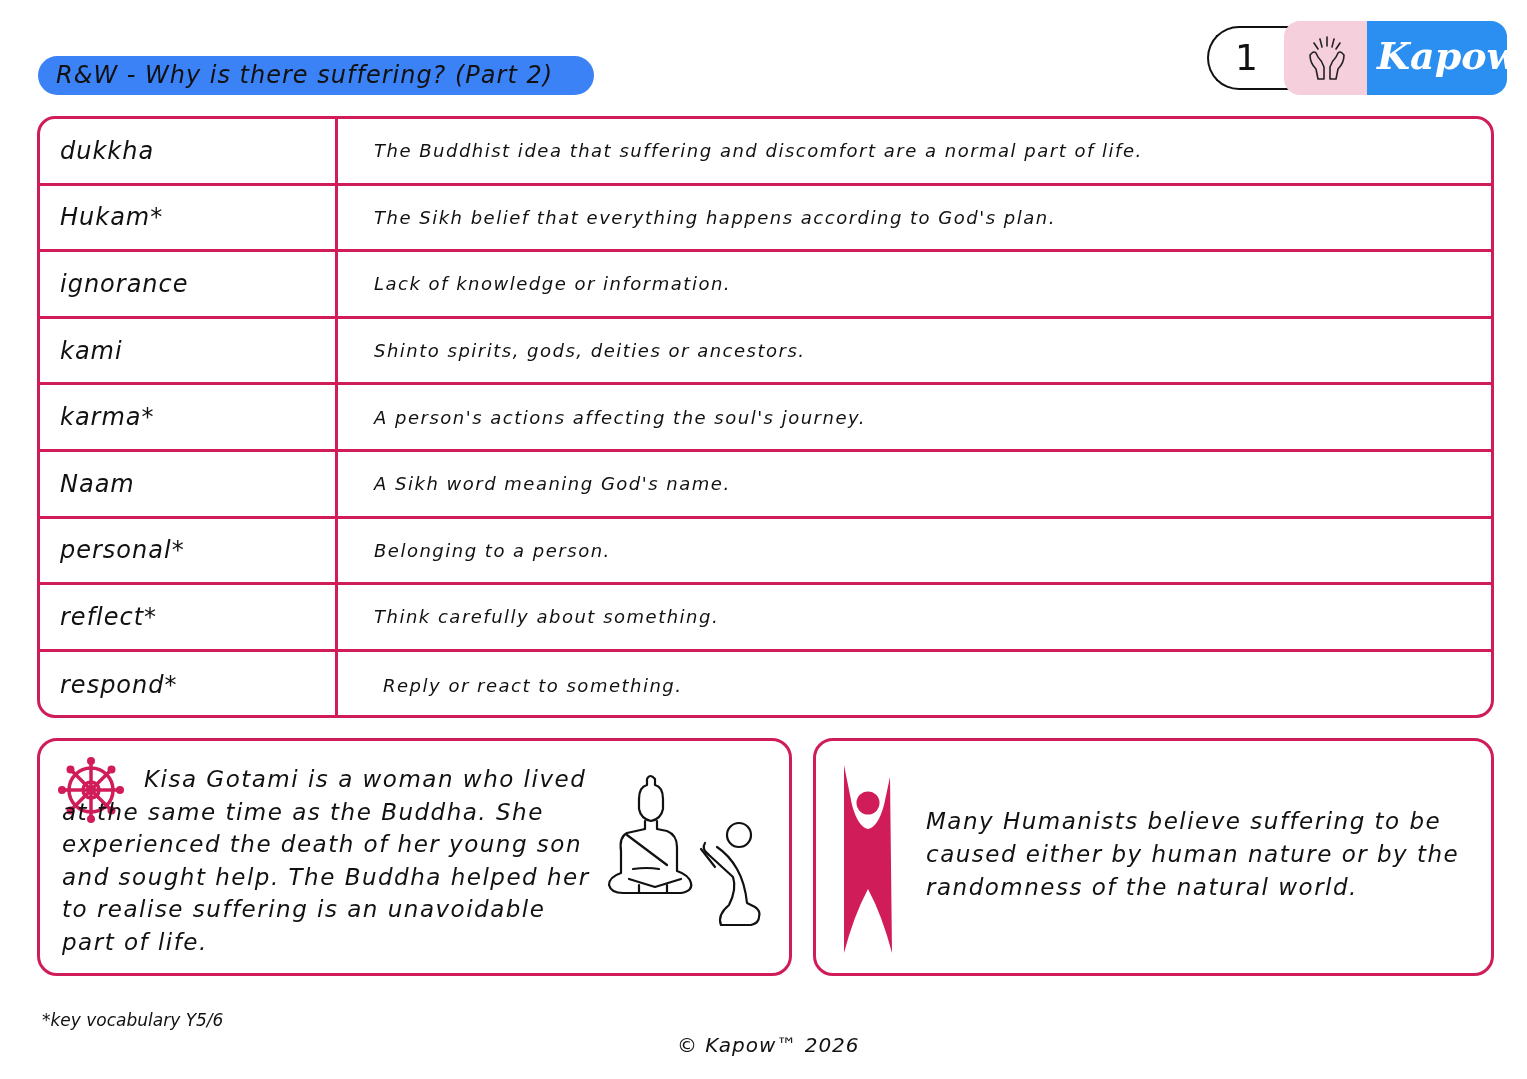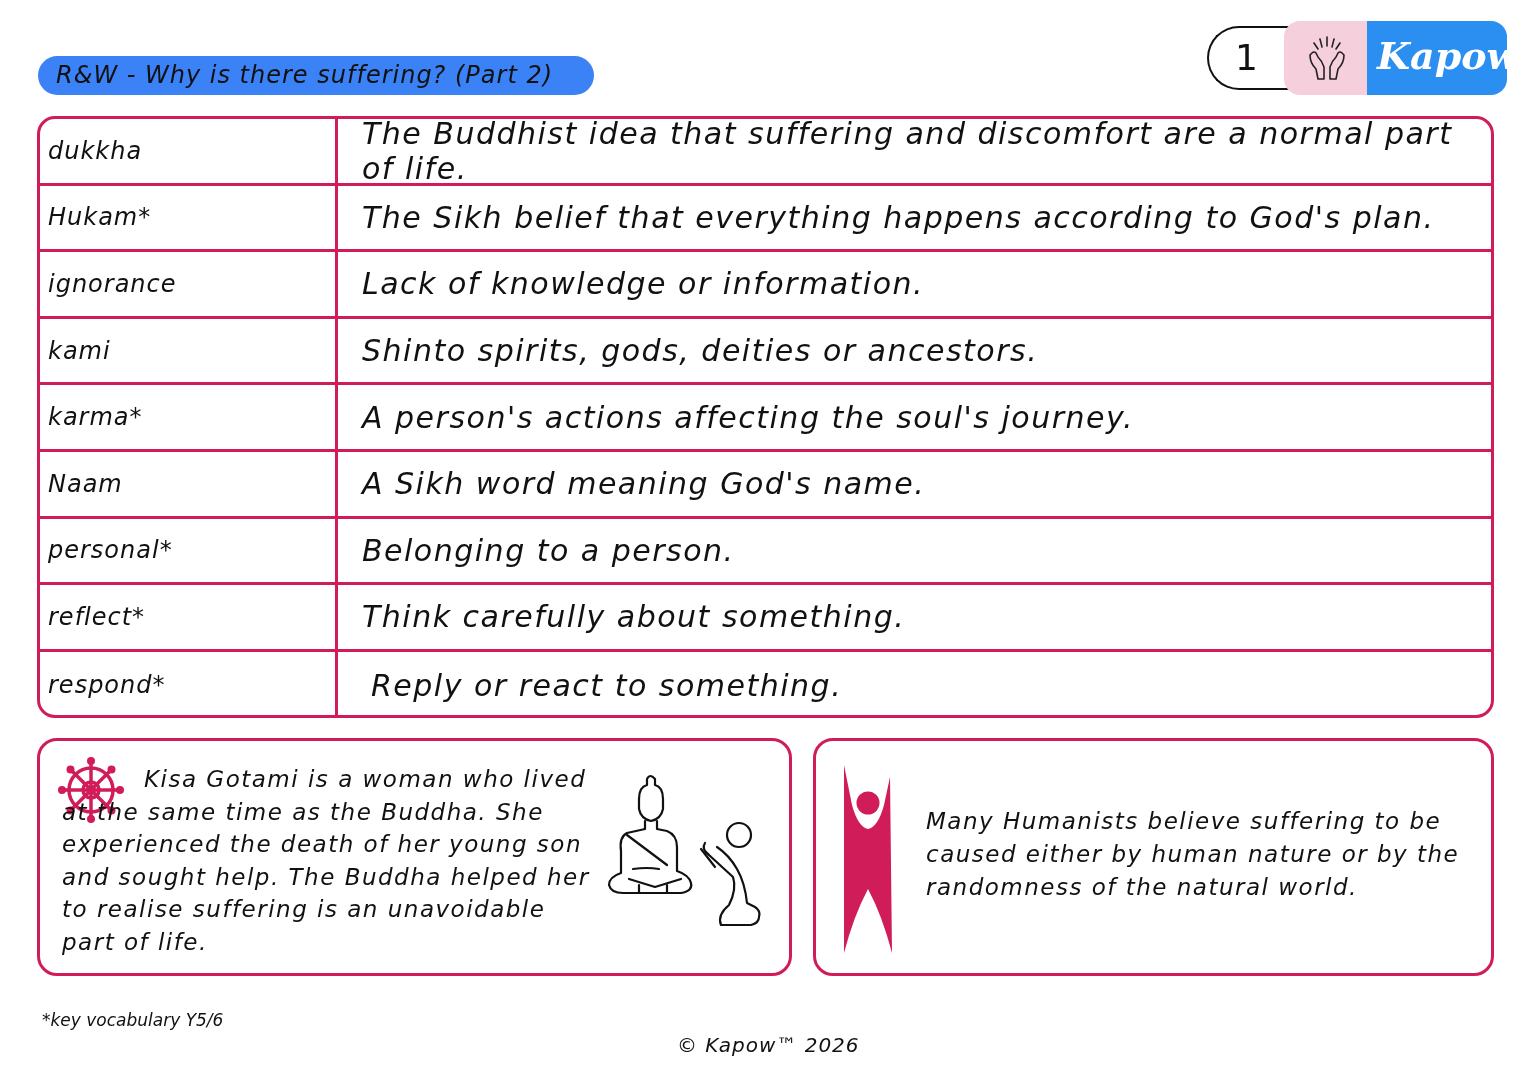--- a/index.html
+++ b/index.html
@@ -35,26 +35,26 @@
   .vocab {
     position: absolute; left: 37px; top: 116px; width: 1457px; height: 602px;
     border: 3px solid #d11c5a; border-radius: 18px; overflow: hidden;
   }
   .vocab-row {
     display: flex; height: 66.6px; border-bottom: 3px solid #d11c5a;
   }
   .vocab-row:last-child { border-bottom: none; gap: 9px; }
   .term {
     width: 298px; border-right: 3px solid #d11c5a;
-    font-size: 24px; padding-left: 8px; display: flex; align-items: center;
+    font-size: 24px; padding-left: 20px; display: flex; align-items: center;
     letter-spacing: 1px; font-style: italic;
   }
   .def {
-    flex: 1; font-size: 30px; padding-left: 24px; display: flex; align-items: center;
-    letter-spacing: 1.5px; font-style: italic;
+    flex: 1; font-size: 18px; padding-left: 24px; display: flex; align-items: center;
+    letter-spacing: 1.5px; font-style: italic; margin-left: 12px;
   }
 
   .story {
     position: absolute; left: 37px; top: 738px; width: 755px; height: 238px;
     border: 3px solid #d11c5a; border-radius: 20px;
   }
   .story .wheel { position: absolute; left: 18px; top: 16px; }
   .story .text {
     position: absolute; left: 22px; top: 22px; width: 540px;
     font-size: 23px; line-height: 32.5px; letter-spacing: 1.5px; font-style: italic;

